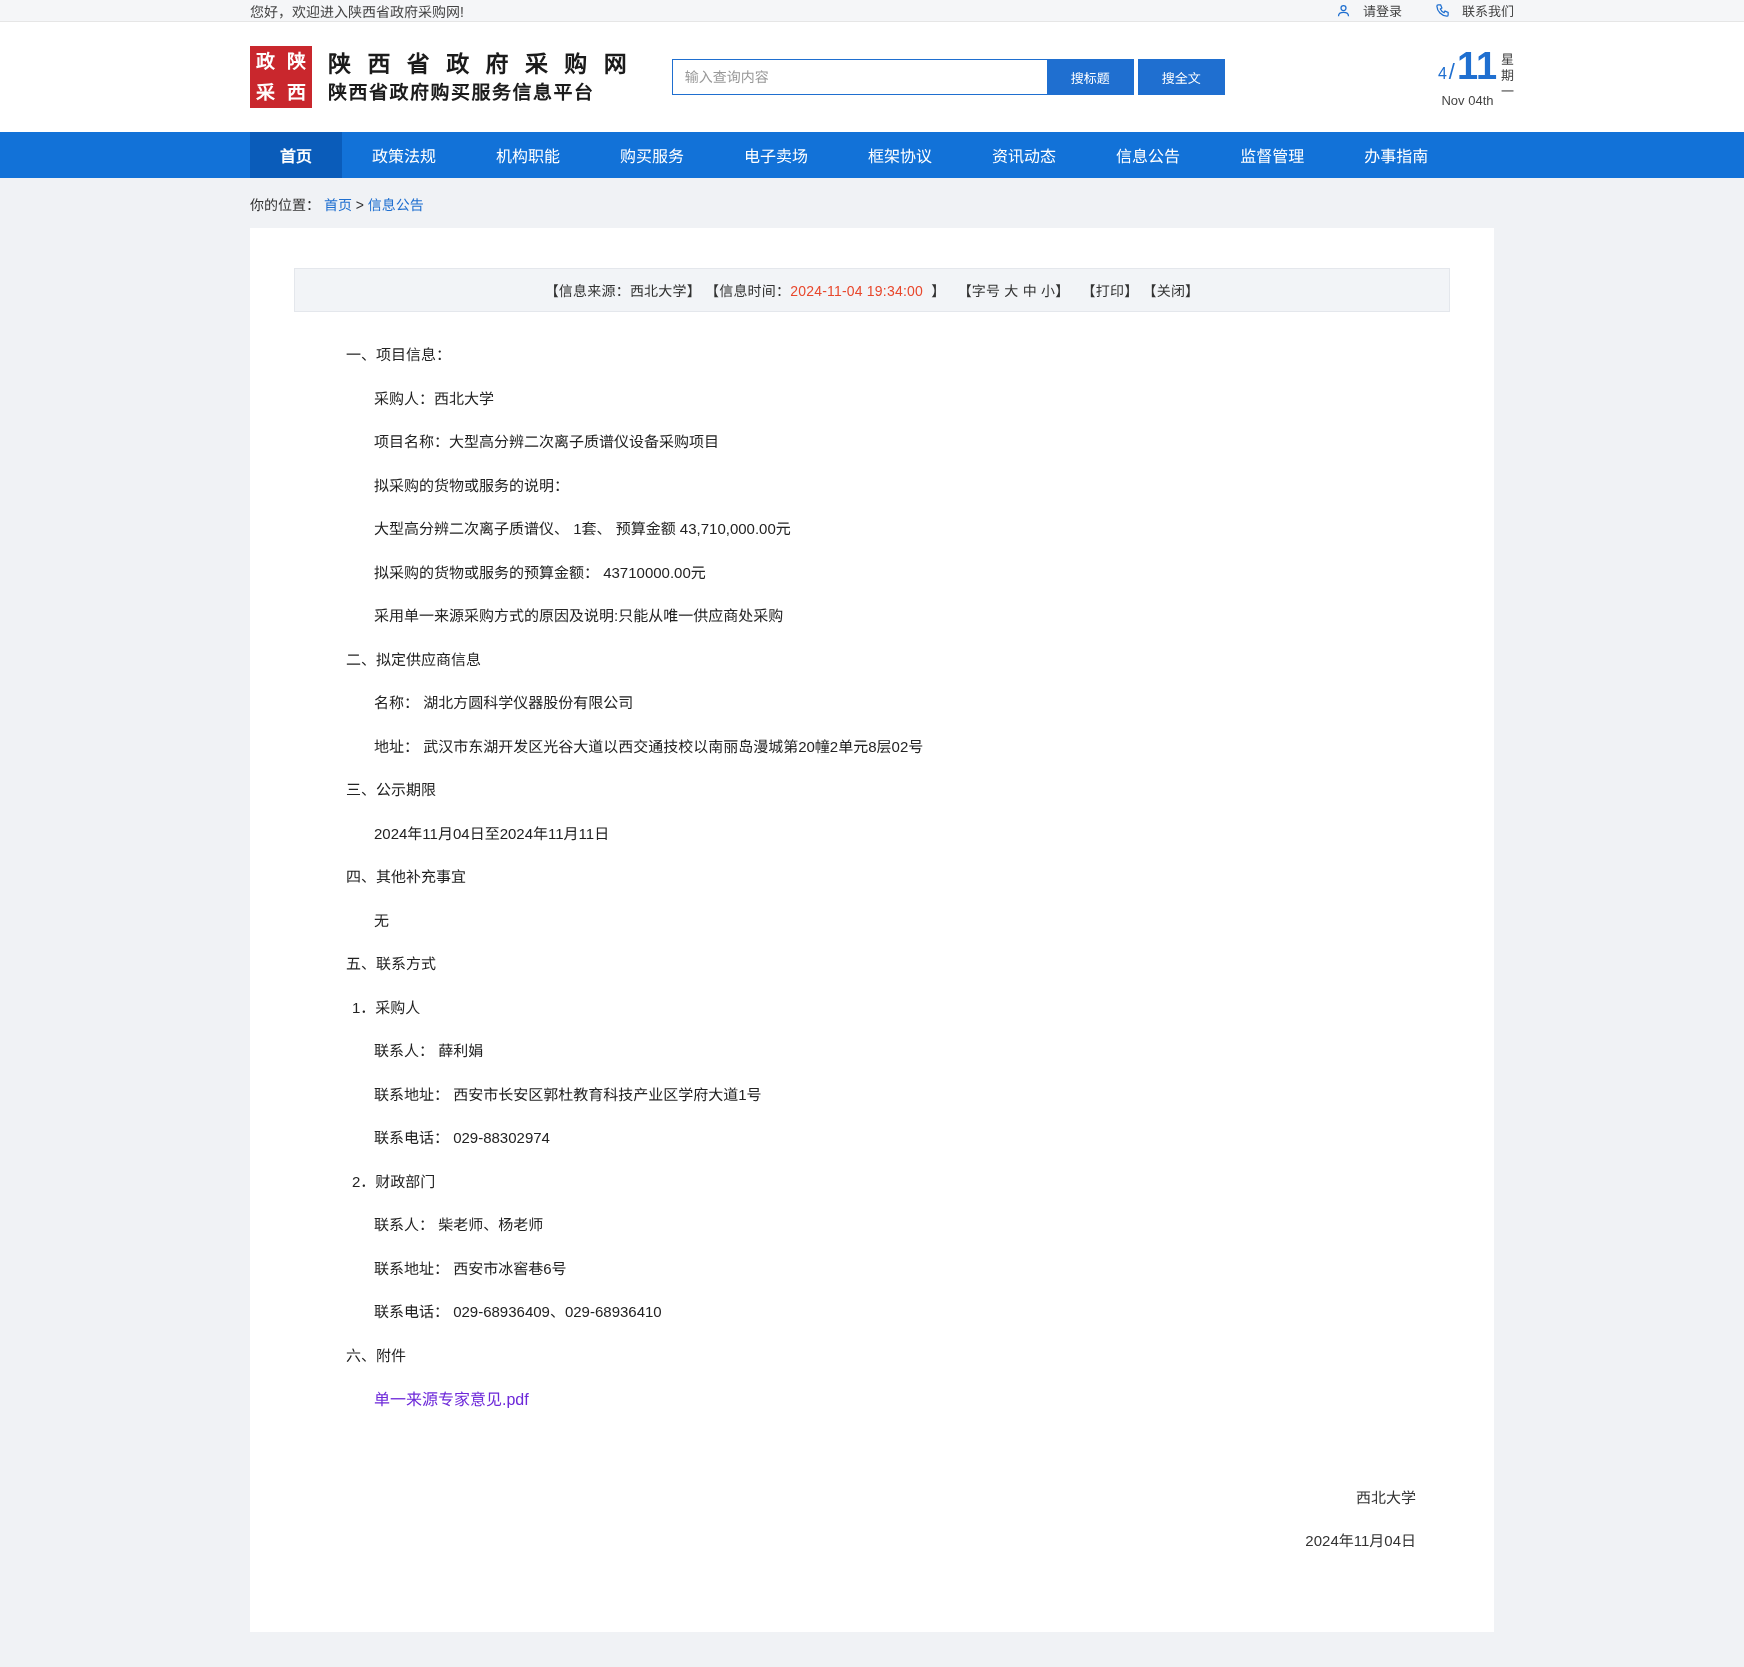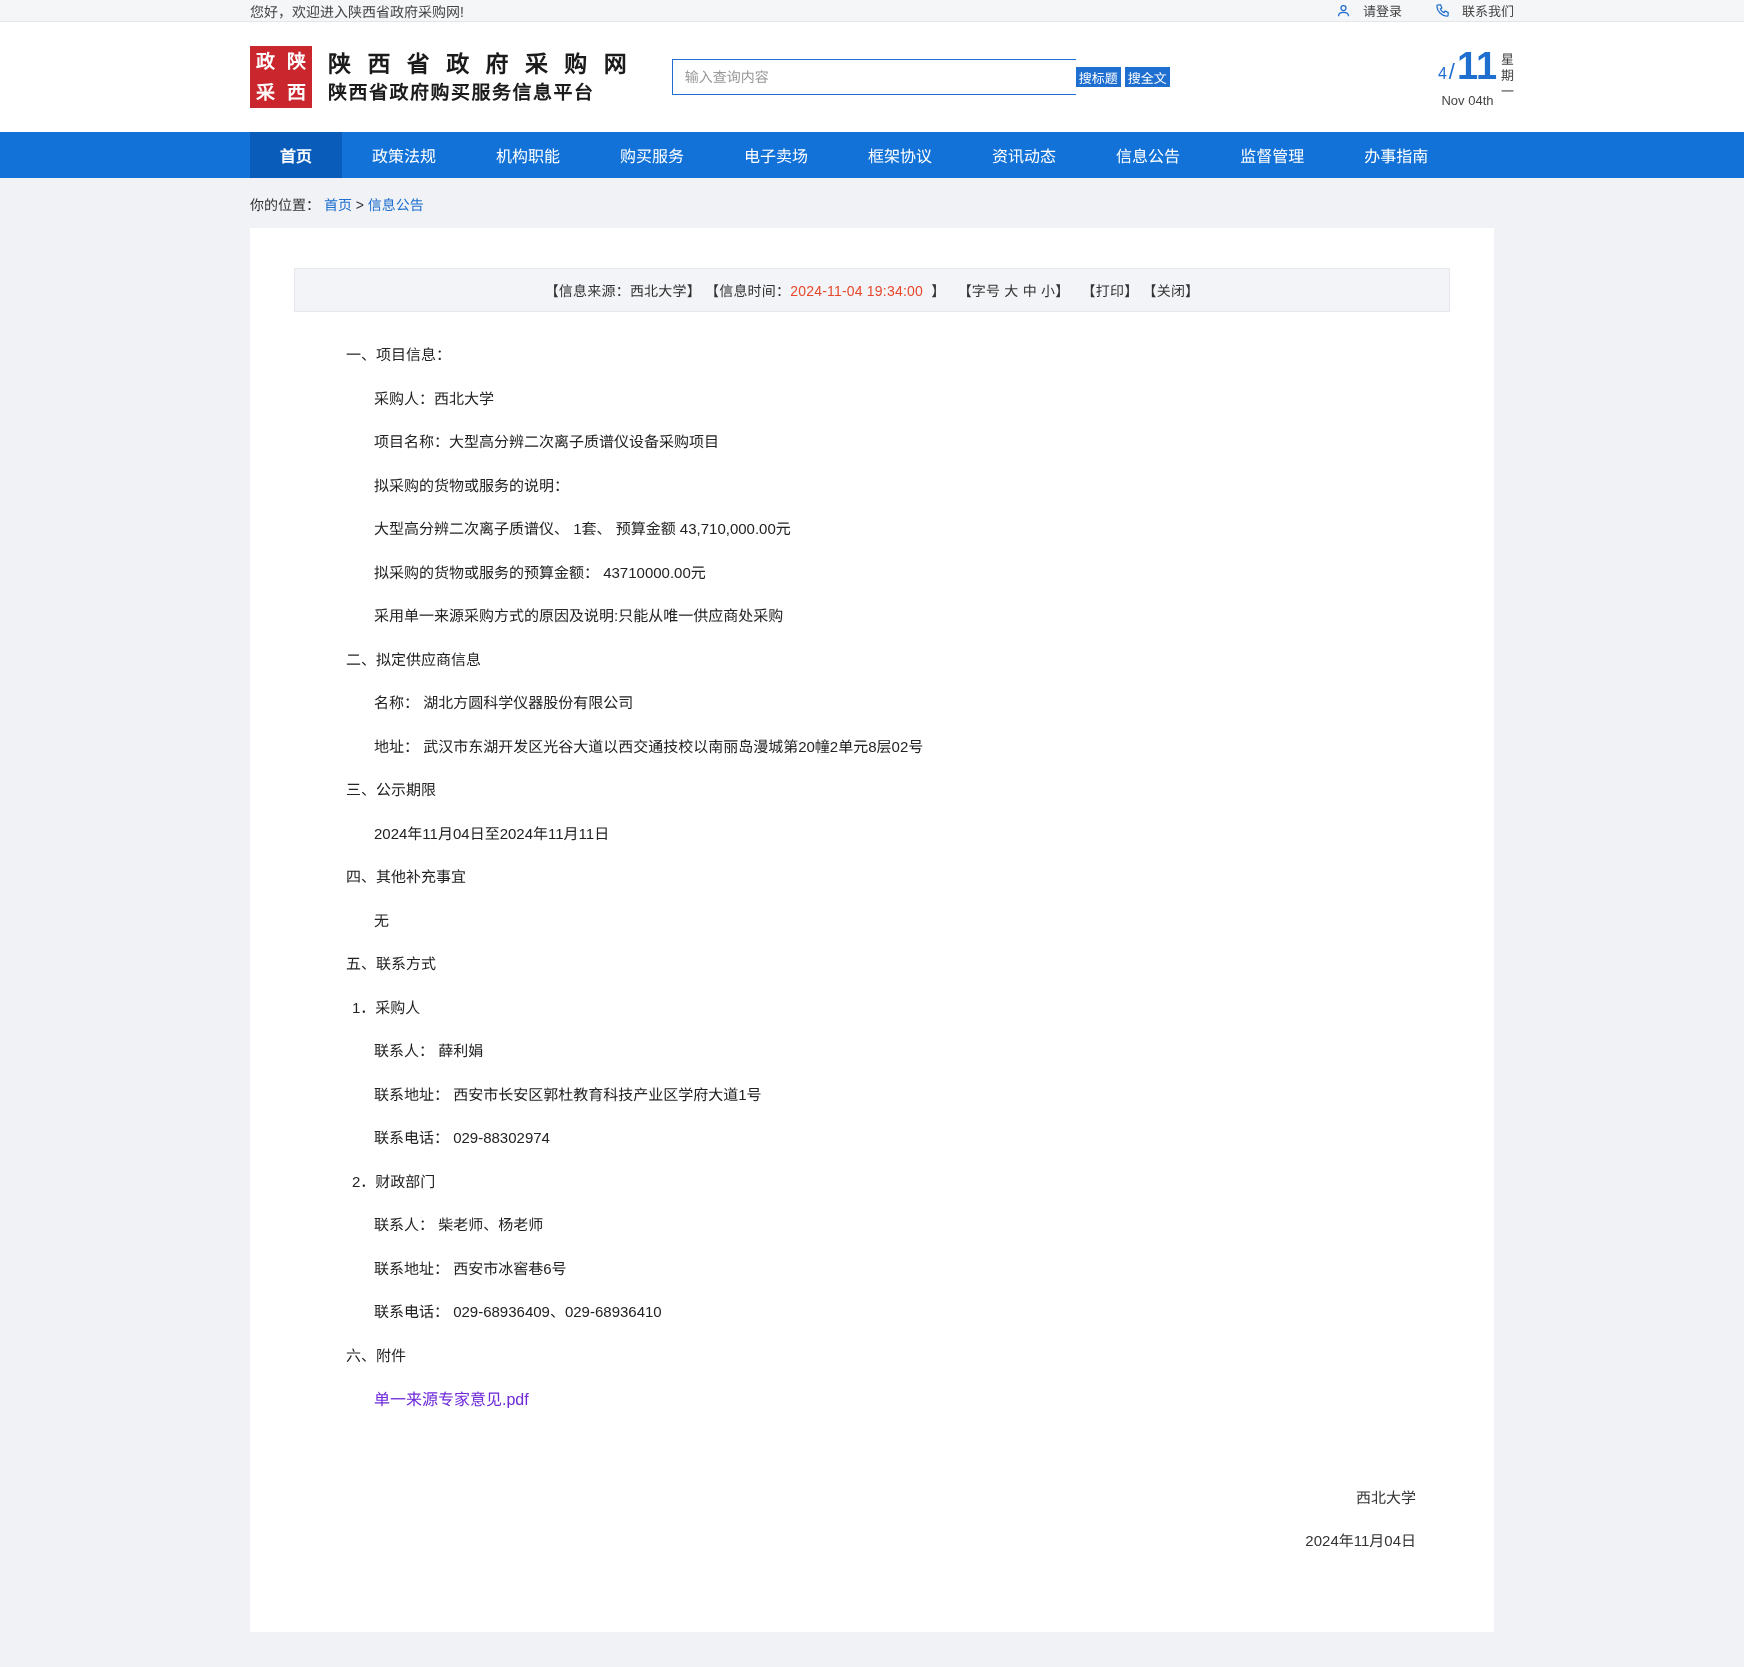--- a/index.html
+++ b/index.html
@@ -65,37 +65,37 @@
   }
   .brand-text-2 {
     font-size: 19px;
     font-weight: bold;
     letter-spacing: 1.5px;
     color: #1b1b1b;
     line-height: 1.35;
   }
   .search-wrap { display: flex; align-items: center; margin-left: 40px; }
   .search-input {
-    width: 404px; height: 36px;
+    width: 375px; height: 36px;
     border: 1px solid #1f6fd0;
     border-right: none;
     padding: 0 12px;
     font-size: 14px;
     outline: none;
     color: #333;
     background: #fff;
   }
   .search-input::placeholder { color: #999; }
   .search-btn {
-    height: 20px;
+    height: 36px;
     border: none;
     background: #1f6fd0;
     color: #fff;
     font-size: 13px;
-    padding: 0 3px;
+    padding: 0 24px;
     cursor: pointer;
     font-family: Liberation Sans, sans-serif;
   }
   .search-btn + .search-btn { margin-left: 4px; }
 
   .dateblock { display: flex; align-items: center; }
   .date-main { text-align: center; color: #1f6fd0; }
   .date-nums { font-size: 16px; color: #1f6fd0; line-height: 1; }
   .date-nums .big { font-size: 38px; font-weight: bold; }
   .date-nums .slash { font-size: 22px; margin: 0 2px; }

